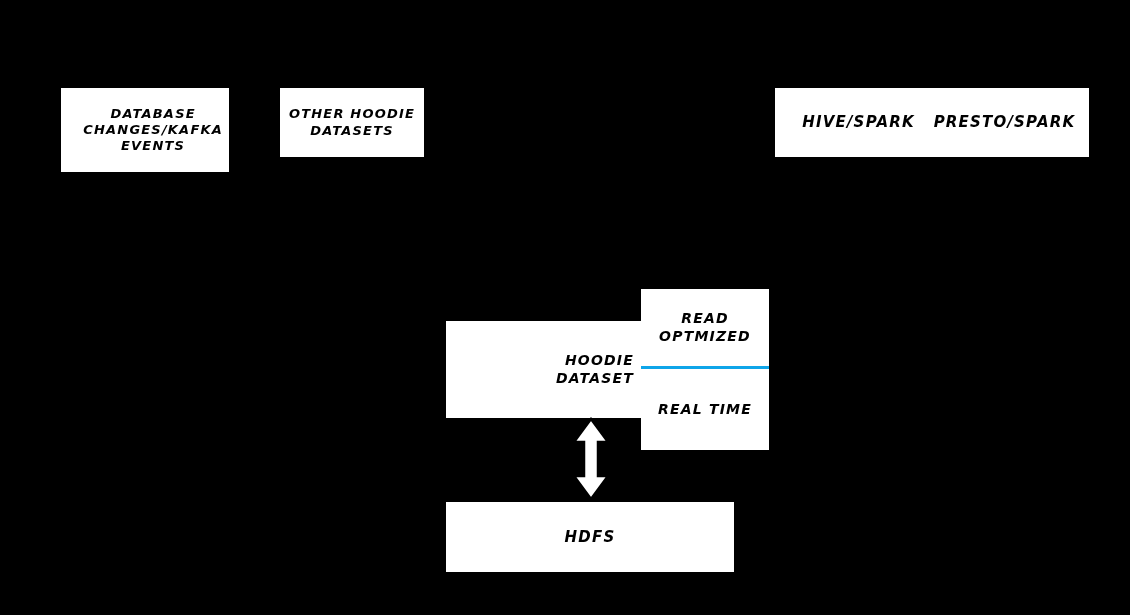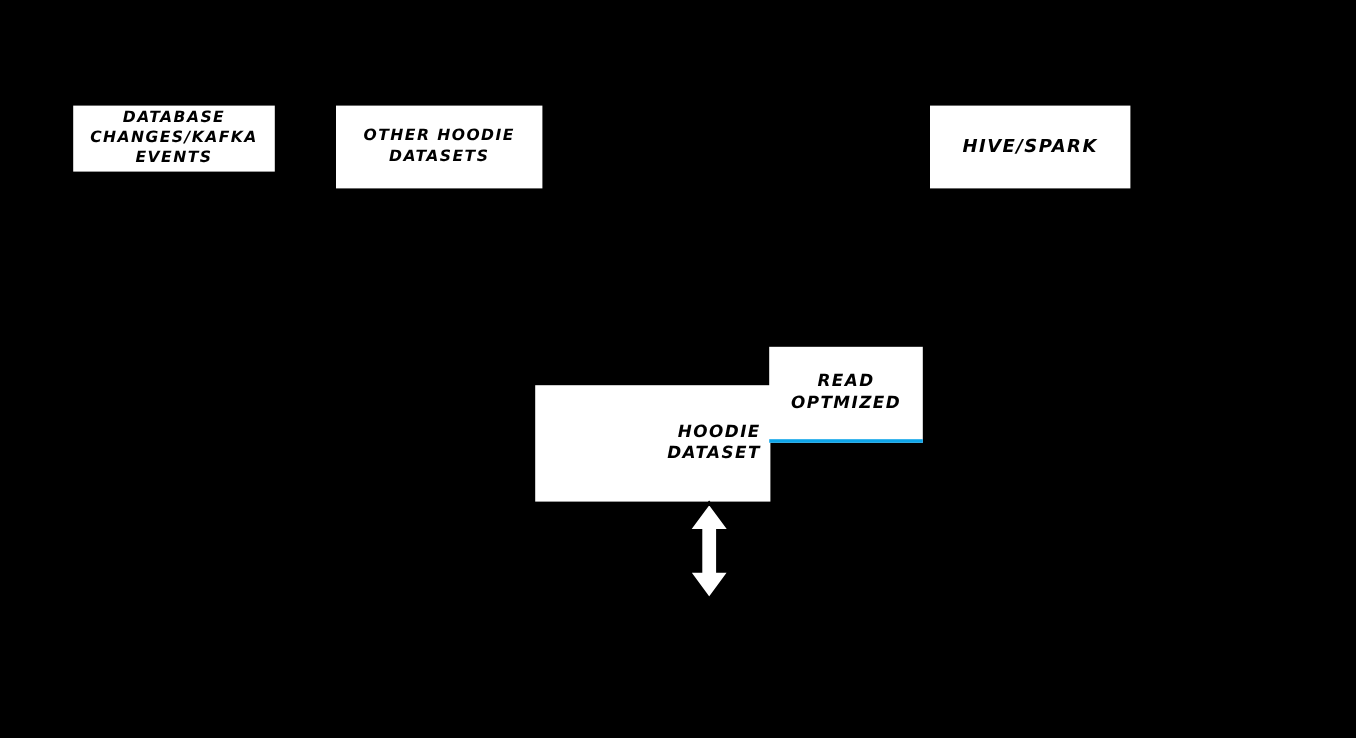--- a/index.html
+++ b/index.html
@@ -36,22 +36,22 @@
     font-size: 14px;
     user-select: none;
   }
   .node .label {
     display: block;
     padding: 0 6px;
     white-space: pre-line;
   }
 
   
-  #node-db-changes   { left: 61px;  top: 88px;  width: 168px; height: 55px; font-size: 13px; }
-  #node-other-hoodie { left: 280px; top: 88px;  width: 172px; height: 69px; font-size: 13px; align-items: center; }
+  #node-db-changes   { left: 61px;  top: 88px;  width: 168px; height: 84px; font-size: 13px; justify-content: flex-end; }
+  #node-other-hoodie { left: 280px; top: 88px;  width: 144px; height: 69px; font-size: 13px; align-items: center; }
 
   
   #node-hive-spark   { left: 775px; top: 88px;  width: 167px; height: 69px; font-size: 15px; }
   #node-presto-spark { left: 920px; top: 88px;  width: 169px; height: 69px; font-size: 15px; }
 
   
   #node-hoodie-dataset {
     left: 446px; top: 321px; width: 196px; height: 97px;
     justify-content: flex-end;
     font-size: 14px;
@@ -94,30 +94,39 @@
 
   <div class="node" id="node-other-hoodie">
     <span class="label">OTHER HOODIE
 DATASETS</span>
   </div>
 
   <div class="node" id="node-hive-spark">
     <span class="label">HIVE/SPARK</span>
   </div>
 
+  <div class="node" id="node-presto-spark">
+    <span class="label">PRESTO/SPARK</span>
+  </div>
 
   <div class="node" id="node-hoodie-dataset">
     <span class="label">HOODIE
 DATASET</span>
   </div>
 
   <div class="node" id="node-read-optimized">
     <span class="label">READ
 OPTMIZED</span>
   </div>
 
+  <div class="node" id="node-real-time">
+    <span class="label">REAL TIME</span>
+  </div>
 
+  <div class="node" id="node-hdfs">
+    <span class="label">HDFS</span>
+  </div>
 
   <svg id="arrow-dataset-hdfs" viewBox="0 0 44 84">
     <polygon points="22,2 39,25 29,25 29,59 39,59 22,82 5,59 15,59 15,25 5,25" fill="#ffffff" stroke="#000000" stroke-width="2.5" stroke-linejoin="miter"></polygon>
   </svg>
 
 </div>
 
 </body></html>

